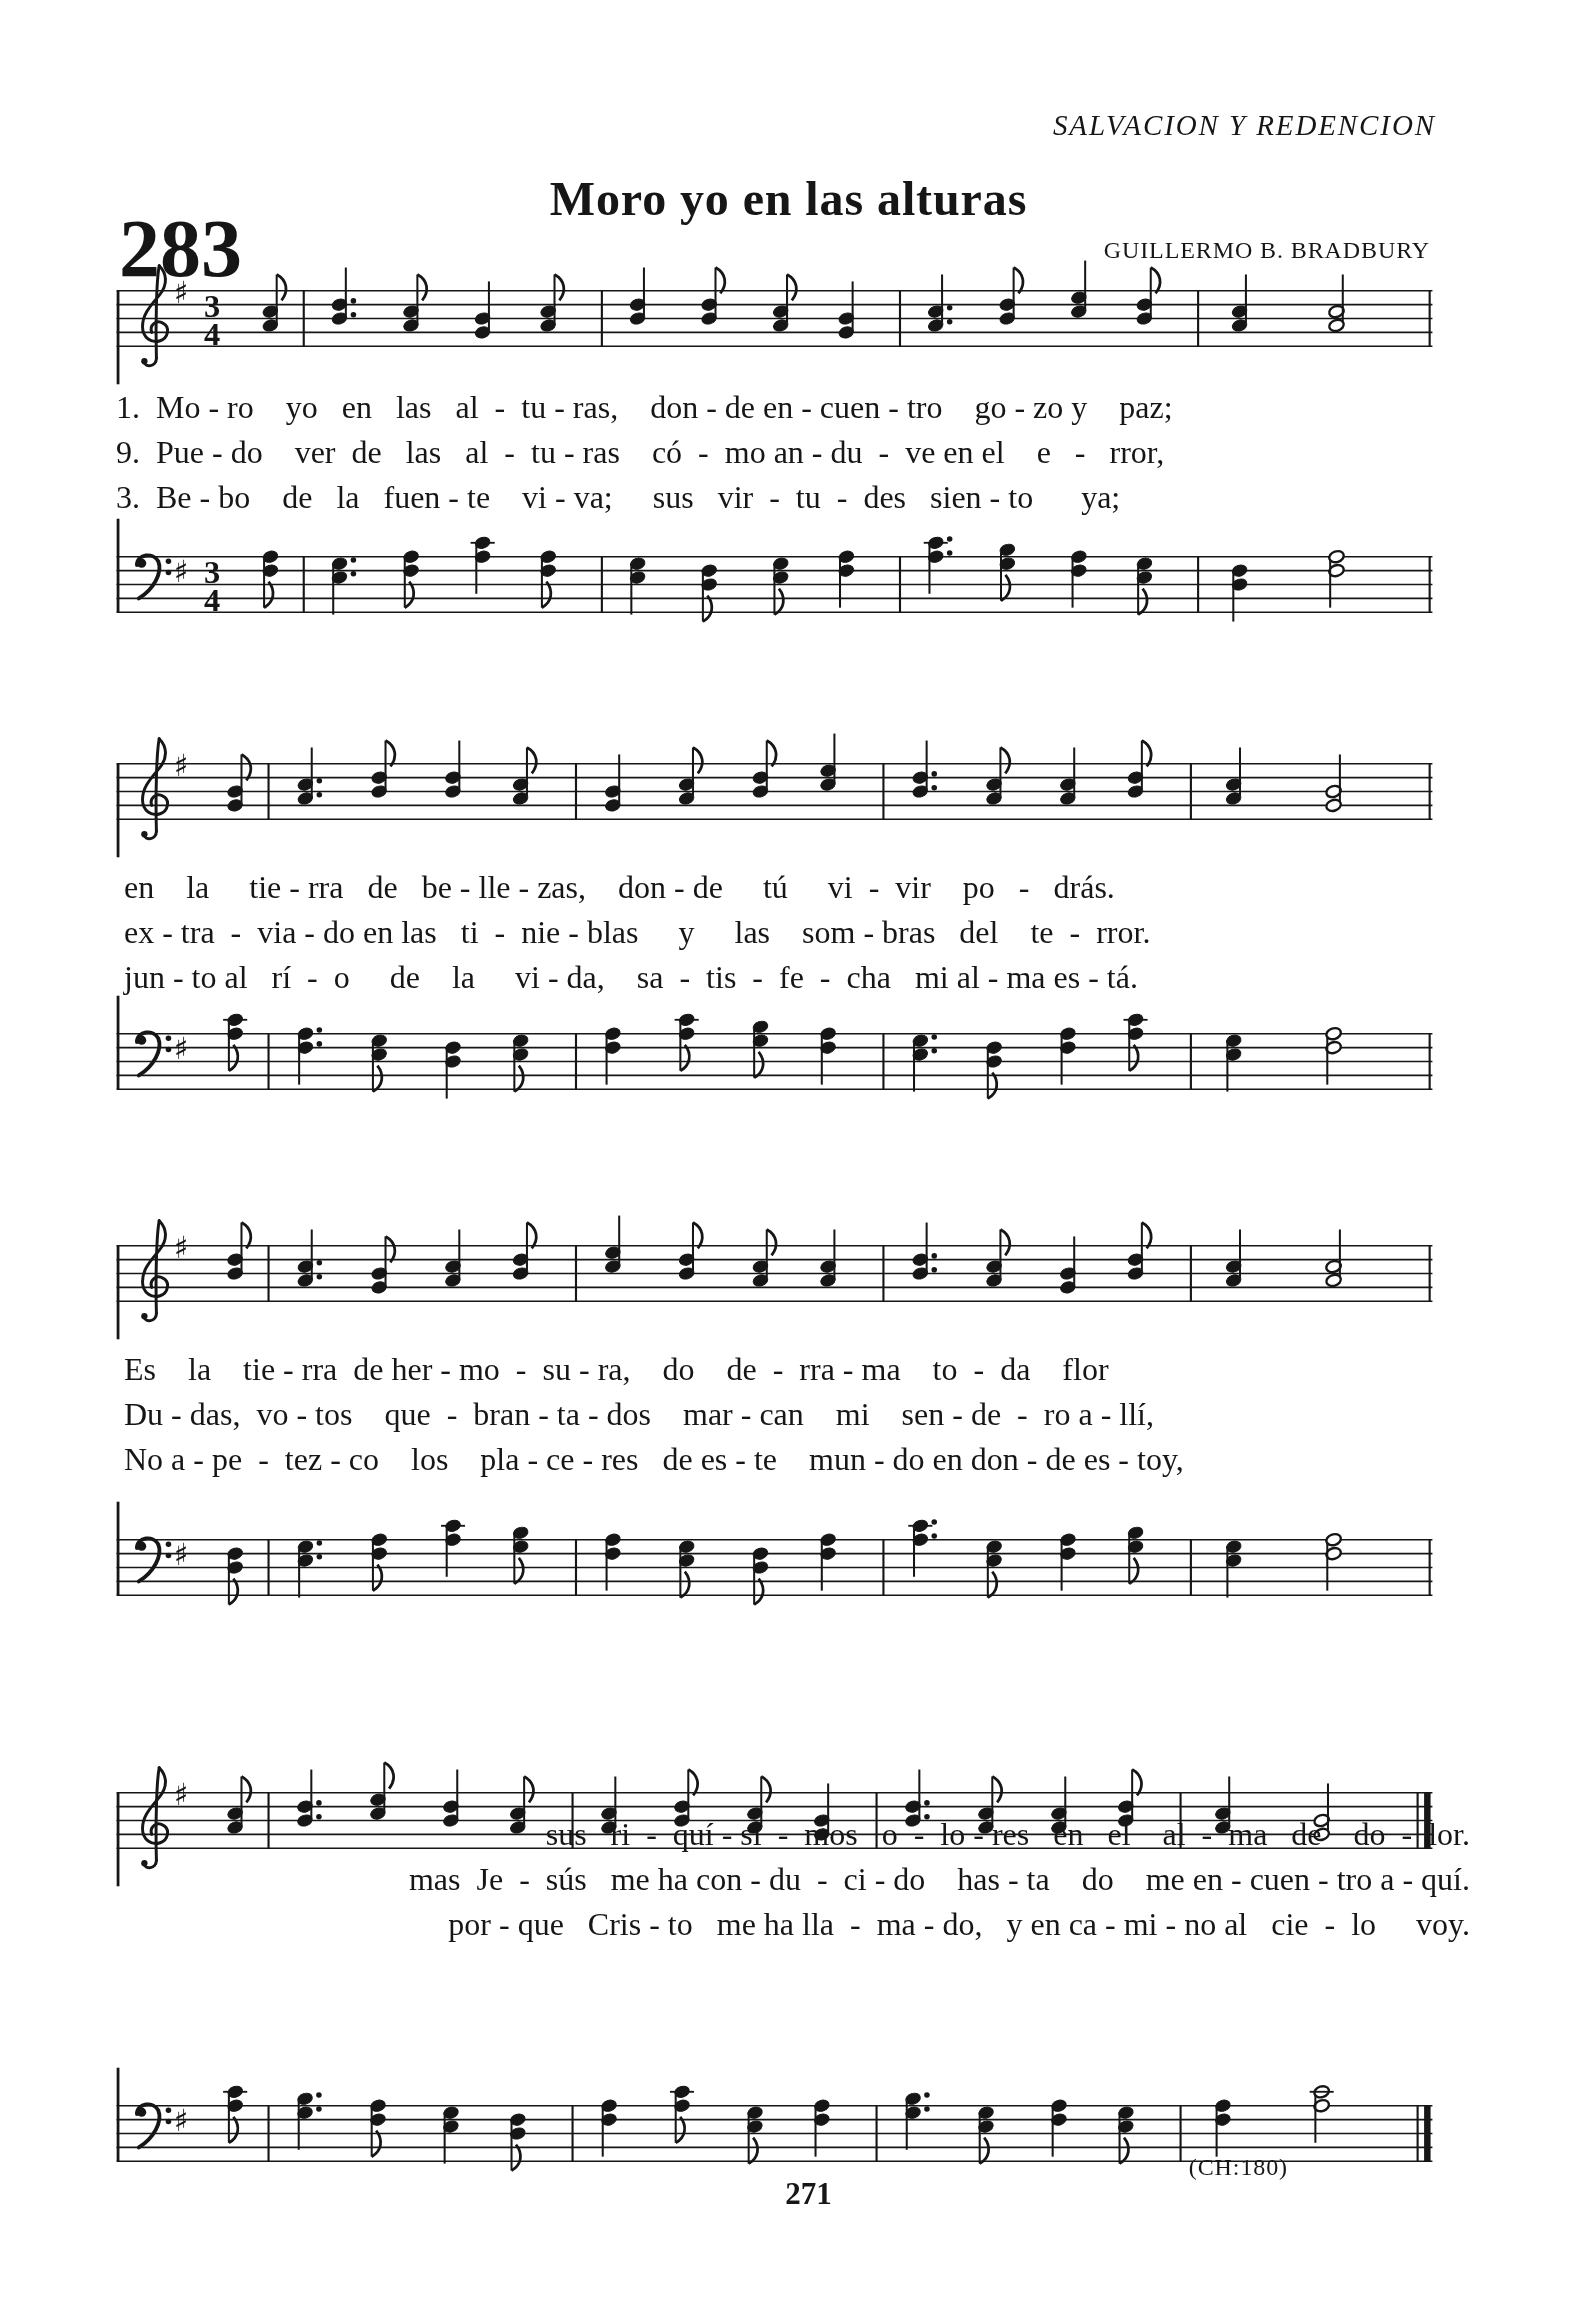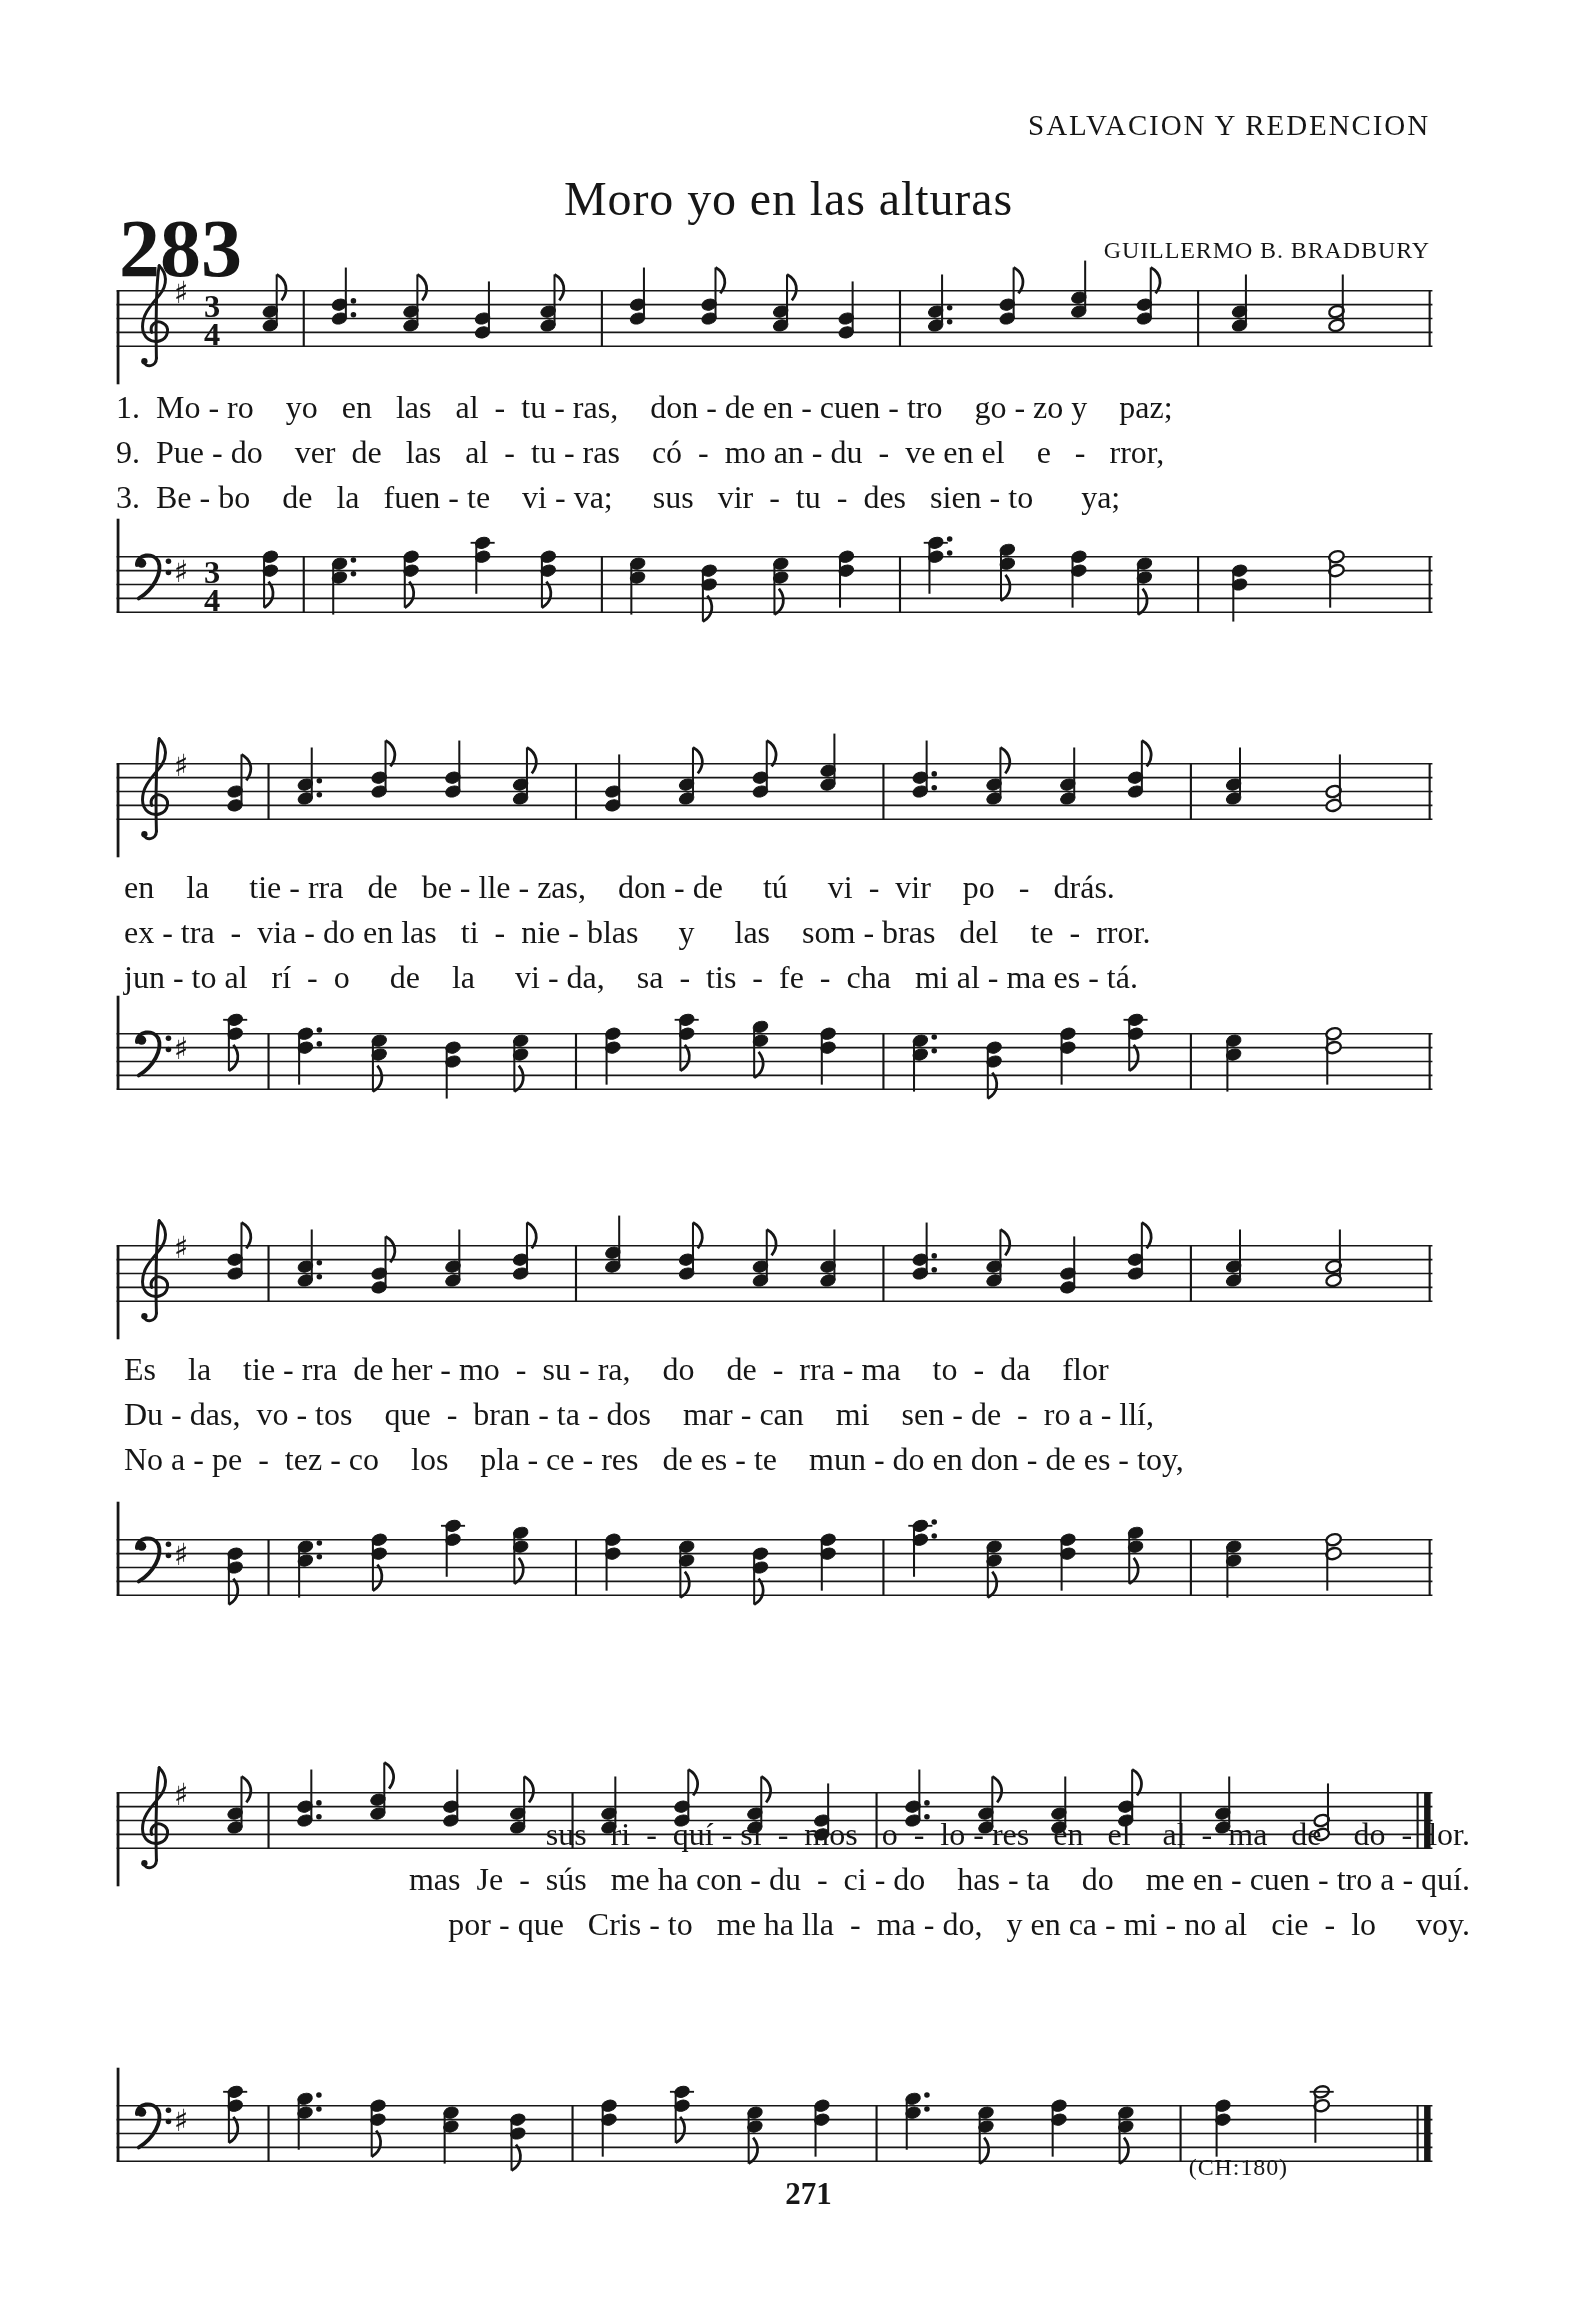--- a/index.html
+++ b/index.html
@@ -2,30 +2,30 @@
 <html style="font-size:15px"><head>
 <meta charset="utf-8">
 <style>
   html,body{margin:0;padding:0;}
   body{
     width:1577px;height:2319px;background:#ffffff;overflow:hidden;
     font-family:"Liberation Serif", serif;color:#161616;position:relative;
   }
   .page{position:absolute;inset:0;}
   .section-header{
-    position:absolute;top:109px;right:147px;
-    font-size:29px;letter-spacing:1.9px;font-weight:500;
+    position:absolute;top:109px;right:141px;
+    font-size:29px;font-style:italic;letter-spacing:1.9px;font-weight:500;
   }
   .hymn-number{
     position:absolute;top:160px;left:119px;
     font-size:82px;font-weight:bold;line-height:1;margin-top:48px;
   }
   .title{
     position:absolute;top:171px;left:0;right:0;margin:0;text-align:center;
-    font-size:48px;font-weight:normal;letter-spacing:0.9px;
+    font-size:48px;font-weight:bold;letter-spacing:0.9px;
   }
   .composer{
     position:absolute;top:237px;right:147px;
     font-size:24px;letter-spacing:0.9px;
   }
   .staff-svg{position:absolute;left:116px;width:1317px;height:139px;}
   .lyrics{
     position:absolute;left:116px;width:1354px;
     font-size:32px;line-height:45px;white-space:pre;
   }

